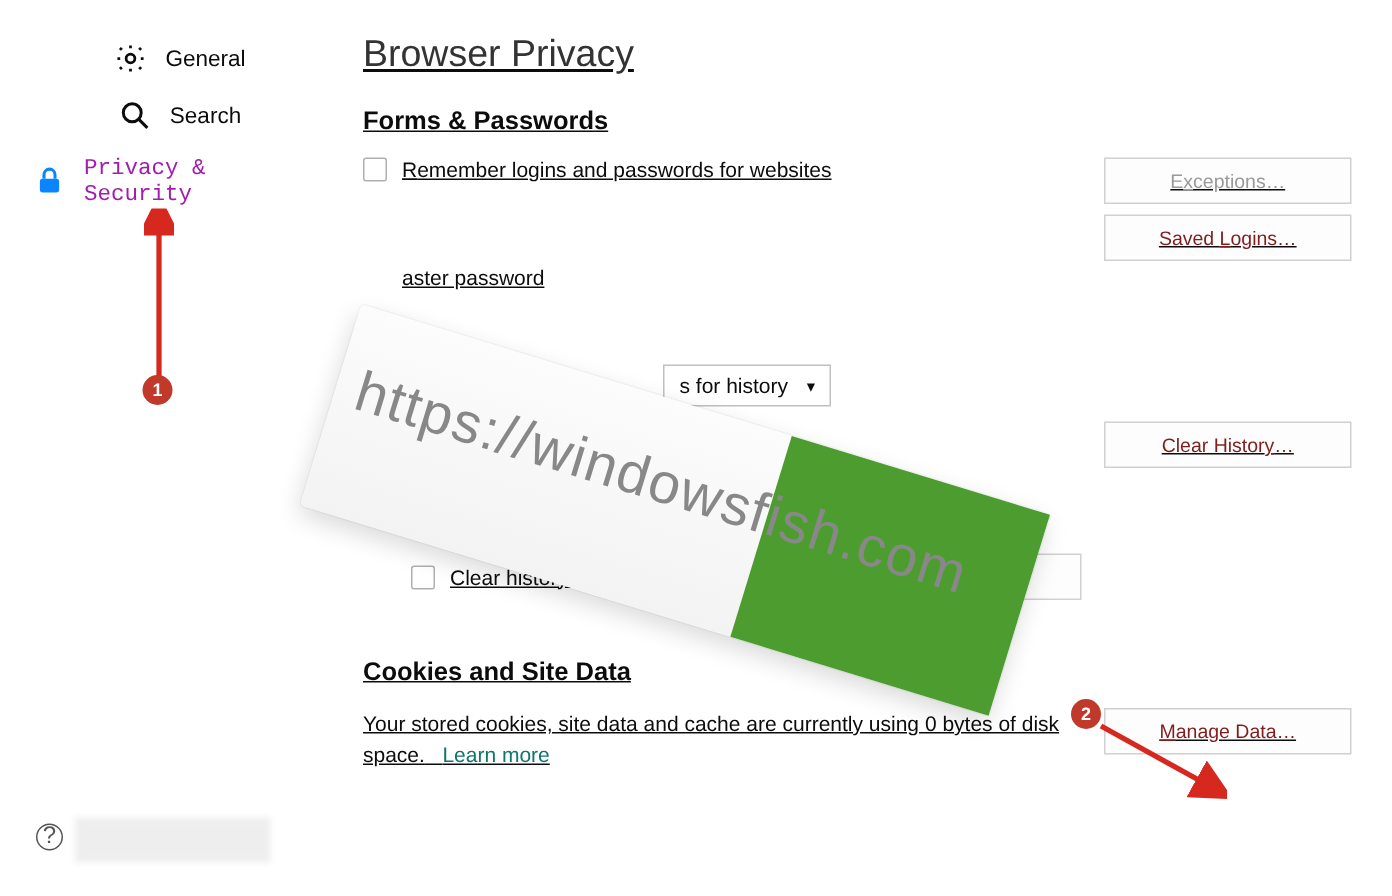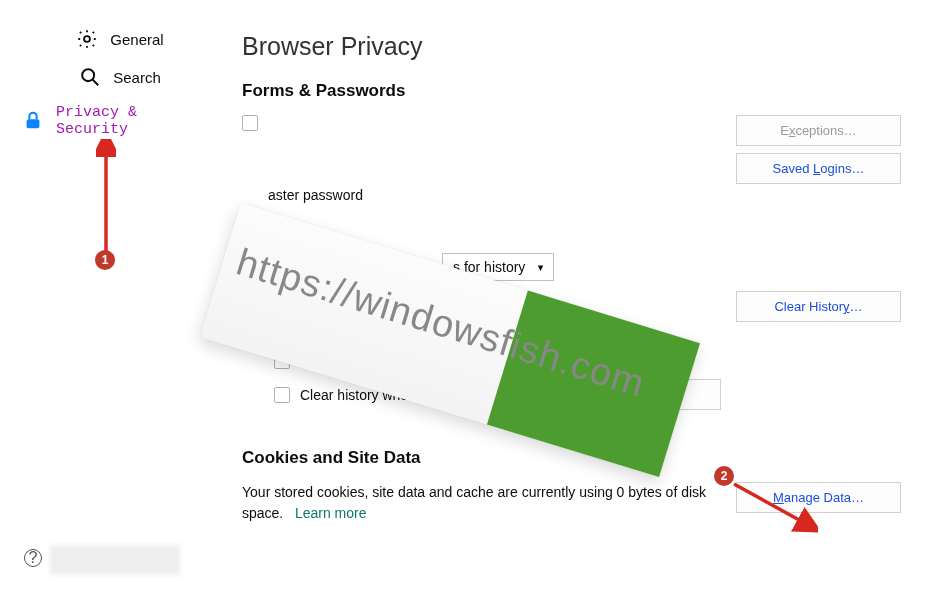--- a/index.html
+++ b/index.html
@@ -41,33 +41,33 @@
     }
     .help-blur {
       position: absolute;
       left: 50px;
       bottom: 22px;
       width: 130px;
       height: 30px;
       background: #eee;
       filter: blur(2px);
     }
-    .main { flex: 1; padding: 32px 0 0 24px; position: relative; }
+    .main { flex: 1; padding: 22px 0 0 24px; position: relative; text-decoration: underline; }
     h1 { font-size: 25px; font-weight: 400; color: #333; margin-bottom: 20px; }
     h2 { font-size: 17px; font-weight: 700; color: #0c0c0d; margin-bottom: 14px; }
     .section { margin-bottom: 28px; }
     .row { display: flex; align-items: flex-start; justify-content: space-between; margin-bottom: 6px; }
     .left-col { flex: 1; }
     .right-col { width: 180px; display: flex; flex-direction: column; gap: 7px; margin-right: 12px; }
     .btn {
       border: 1px solid #d0d0d0;
       background: #fdfdfd;
       padding: 7px 10px;
       font-size: 13px;
-      color: #1d4ed8;
+      color: #7f1d1d;
       text-align: center;
       cursor: pointer;
       width: 165px;
     }
     .btn.disabled { color: #999; }
     .checkbox-row { display: flex; align-items: center; margin-bottom: 10px; font-size: 14px; }
     .checkbox {
       width: 16px;
       height: 16px;
       border: 1px solid #b0b0b0;
@@ -202,20 +202,21 @@
 
   <div class="main">
     <h1>Browser Privacy</h1>
 
     <div class="section">
       <h2>Forms &amp; Passwords</h2>
       <div class="row">
         <div class="left-col">
           <div class="checkbox-row">
             <div class="checkbox"></div>
+            <span><span class="underline-letter">R</span><span>emember logins and passwords for websites</span></span>
           </div>
           <div class="checkbox-row" style="margin-top:56px">
             <span style="margin-left:26px">aster password</span>
           </div>
         </div>
         <div class="right-col">
           <div class="btn disabled"><span>E</span><span class="underline-letter">x</span><span>ceptions…</span></div>
           <div class="btn"><span>Saved </span><span class="underline-letter">L</span><span>ogins…</span></div>
         </div>
       </div>

